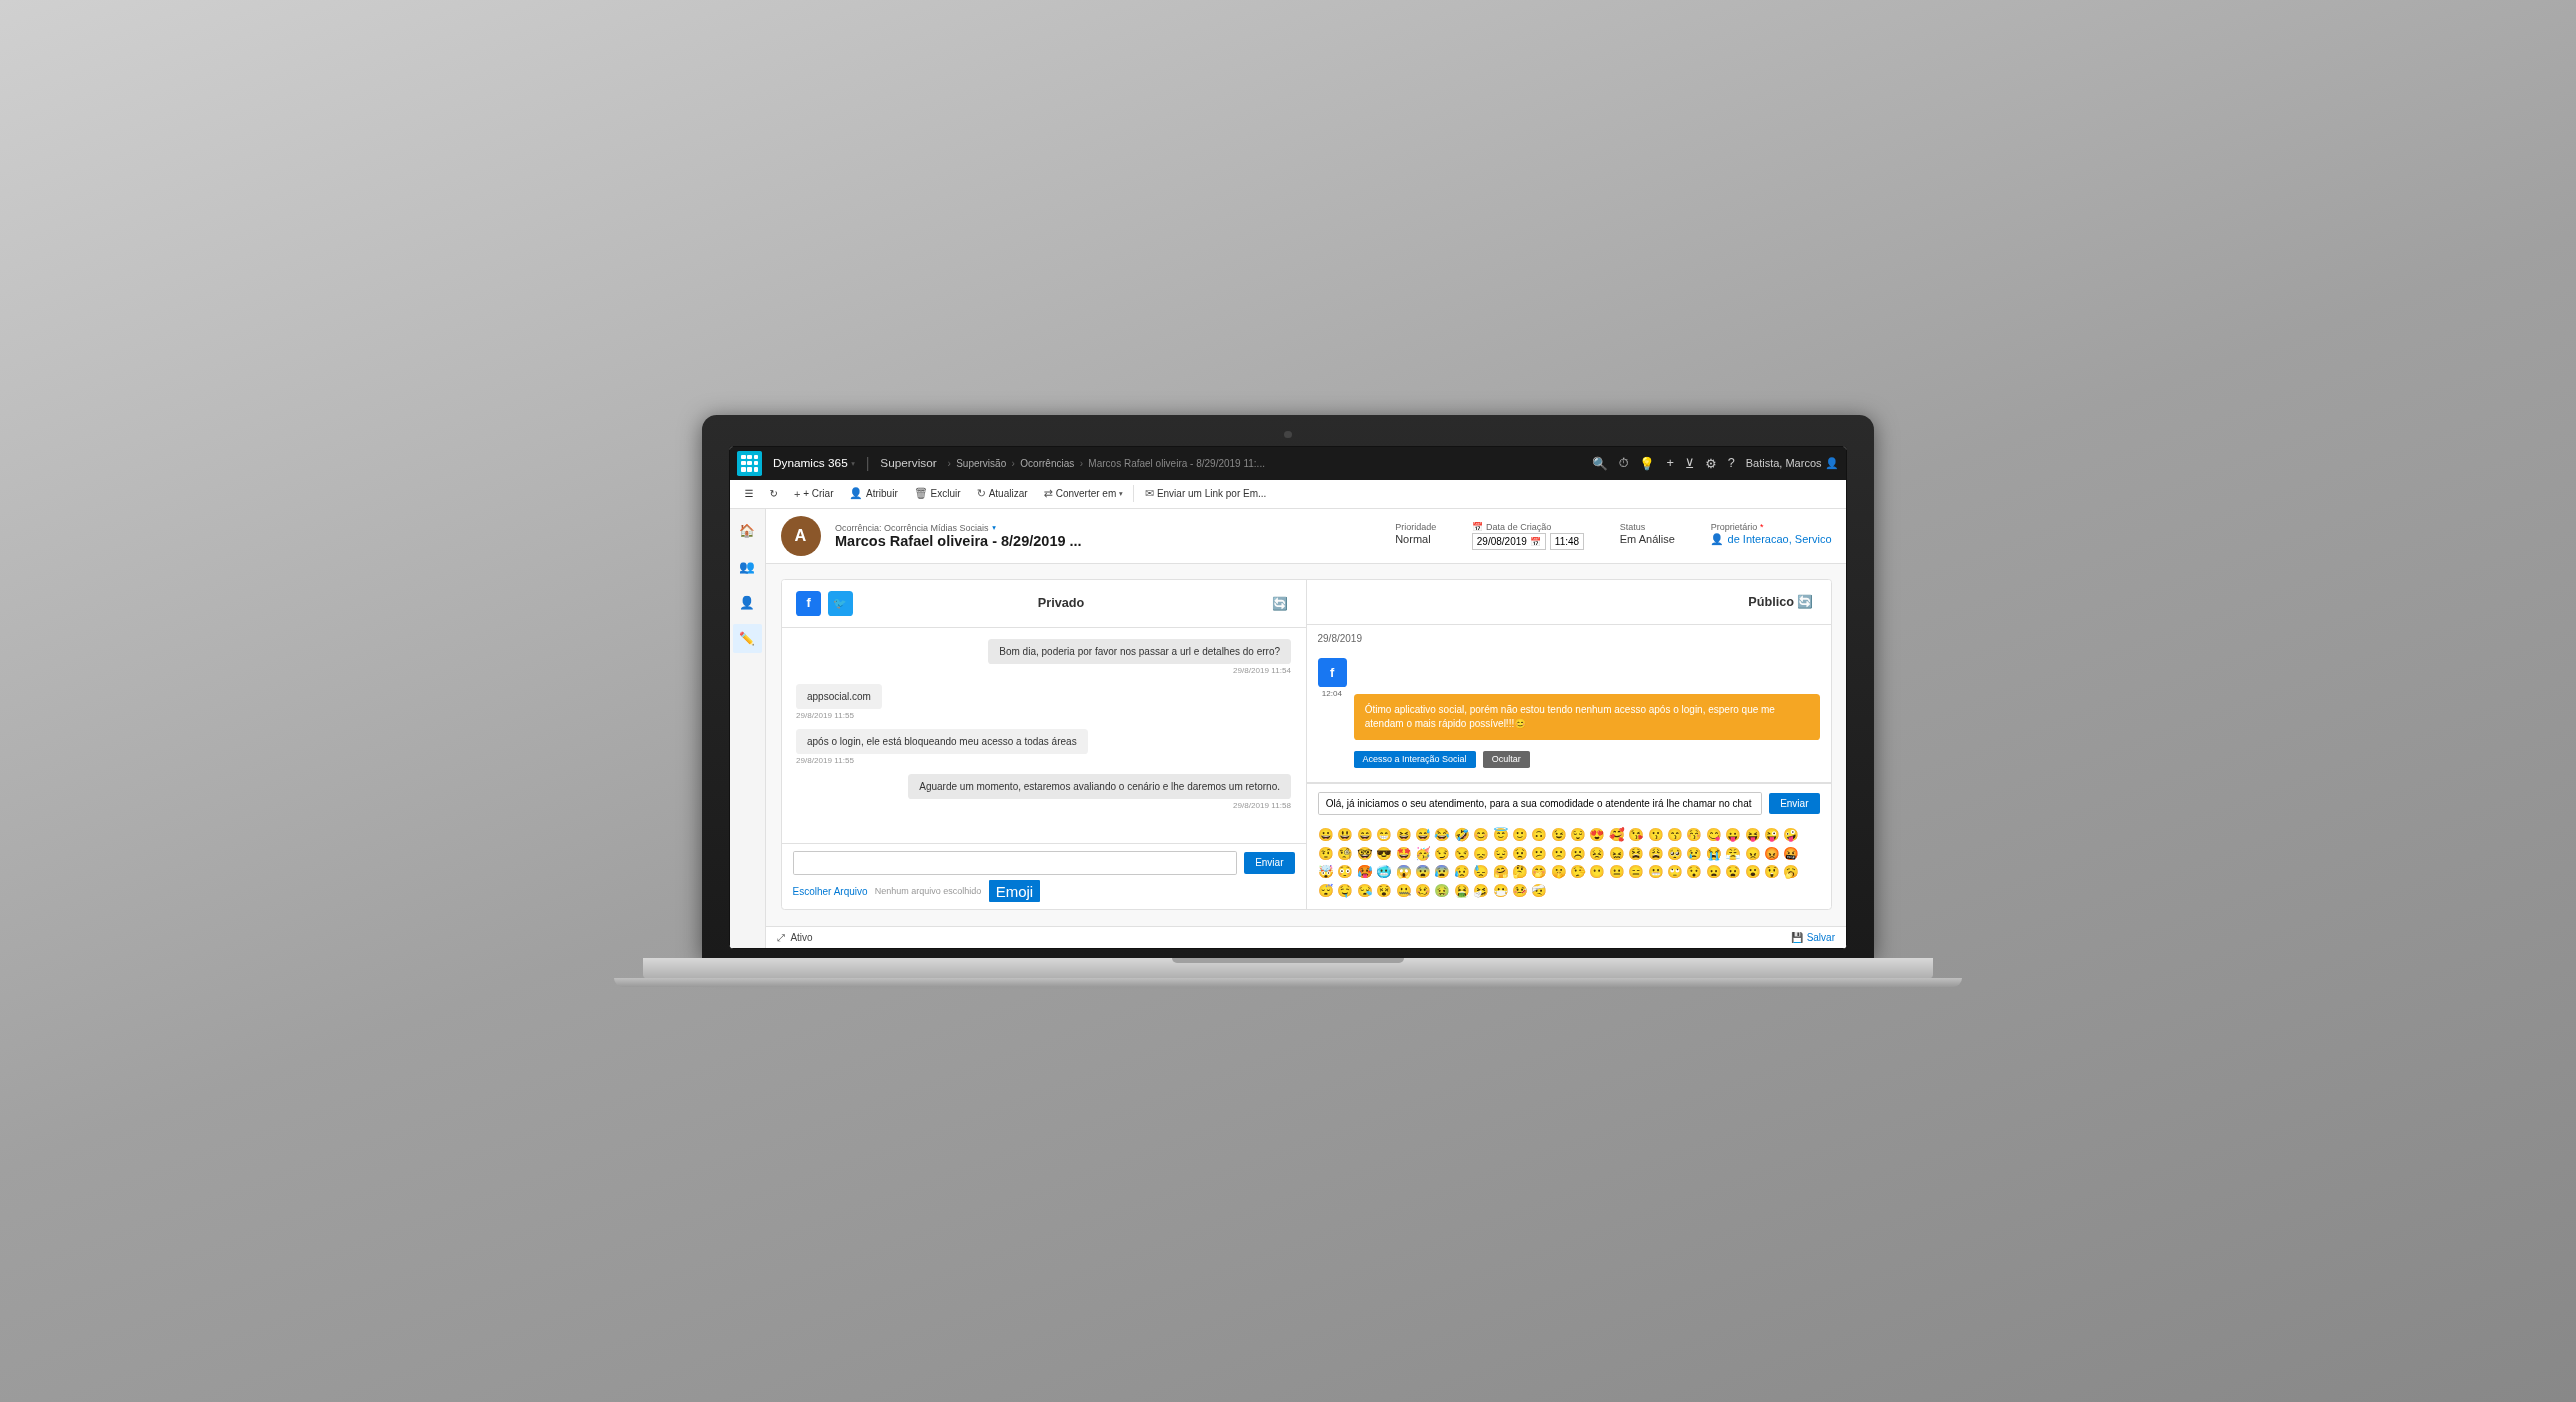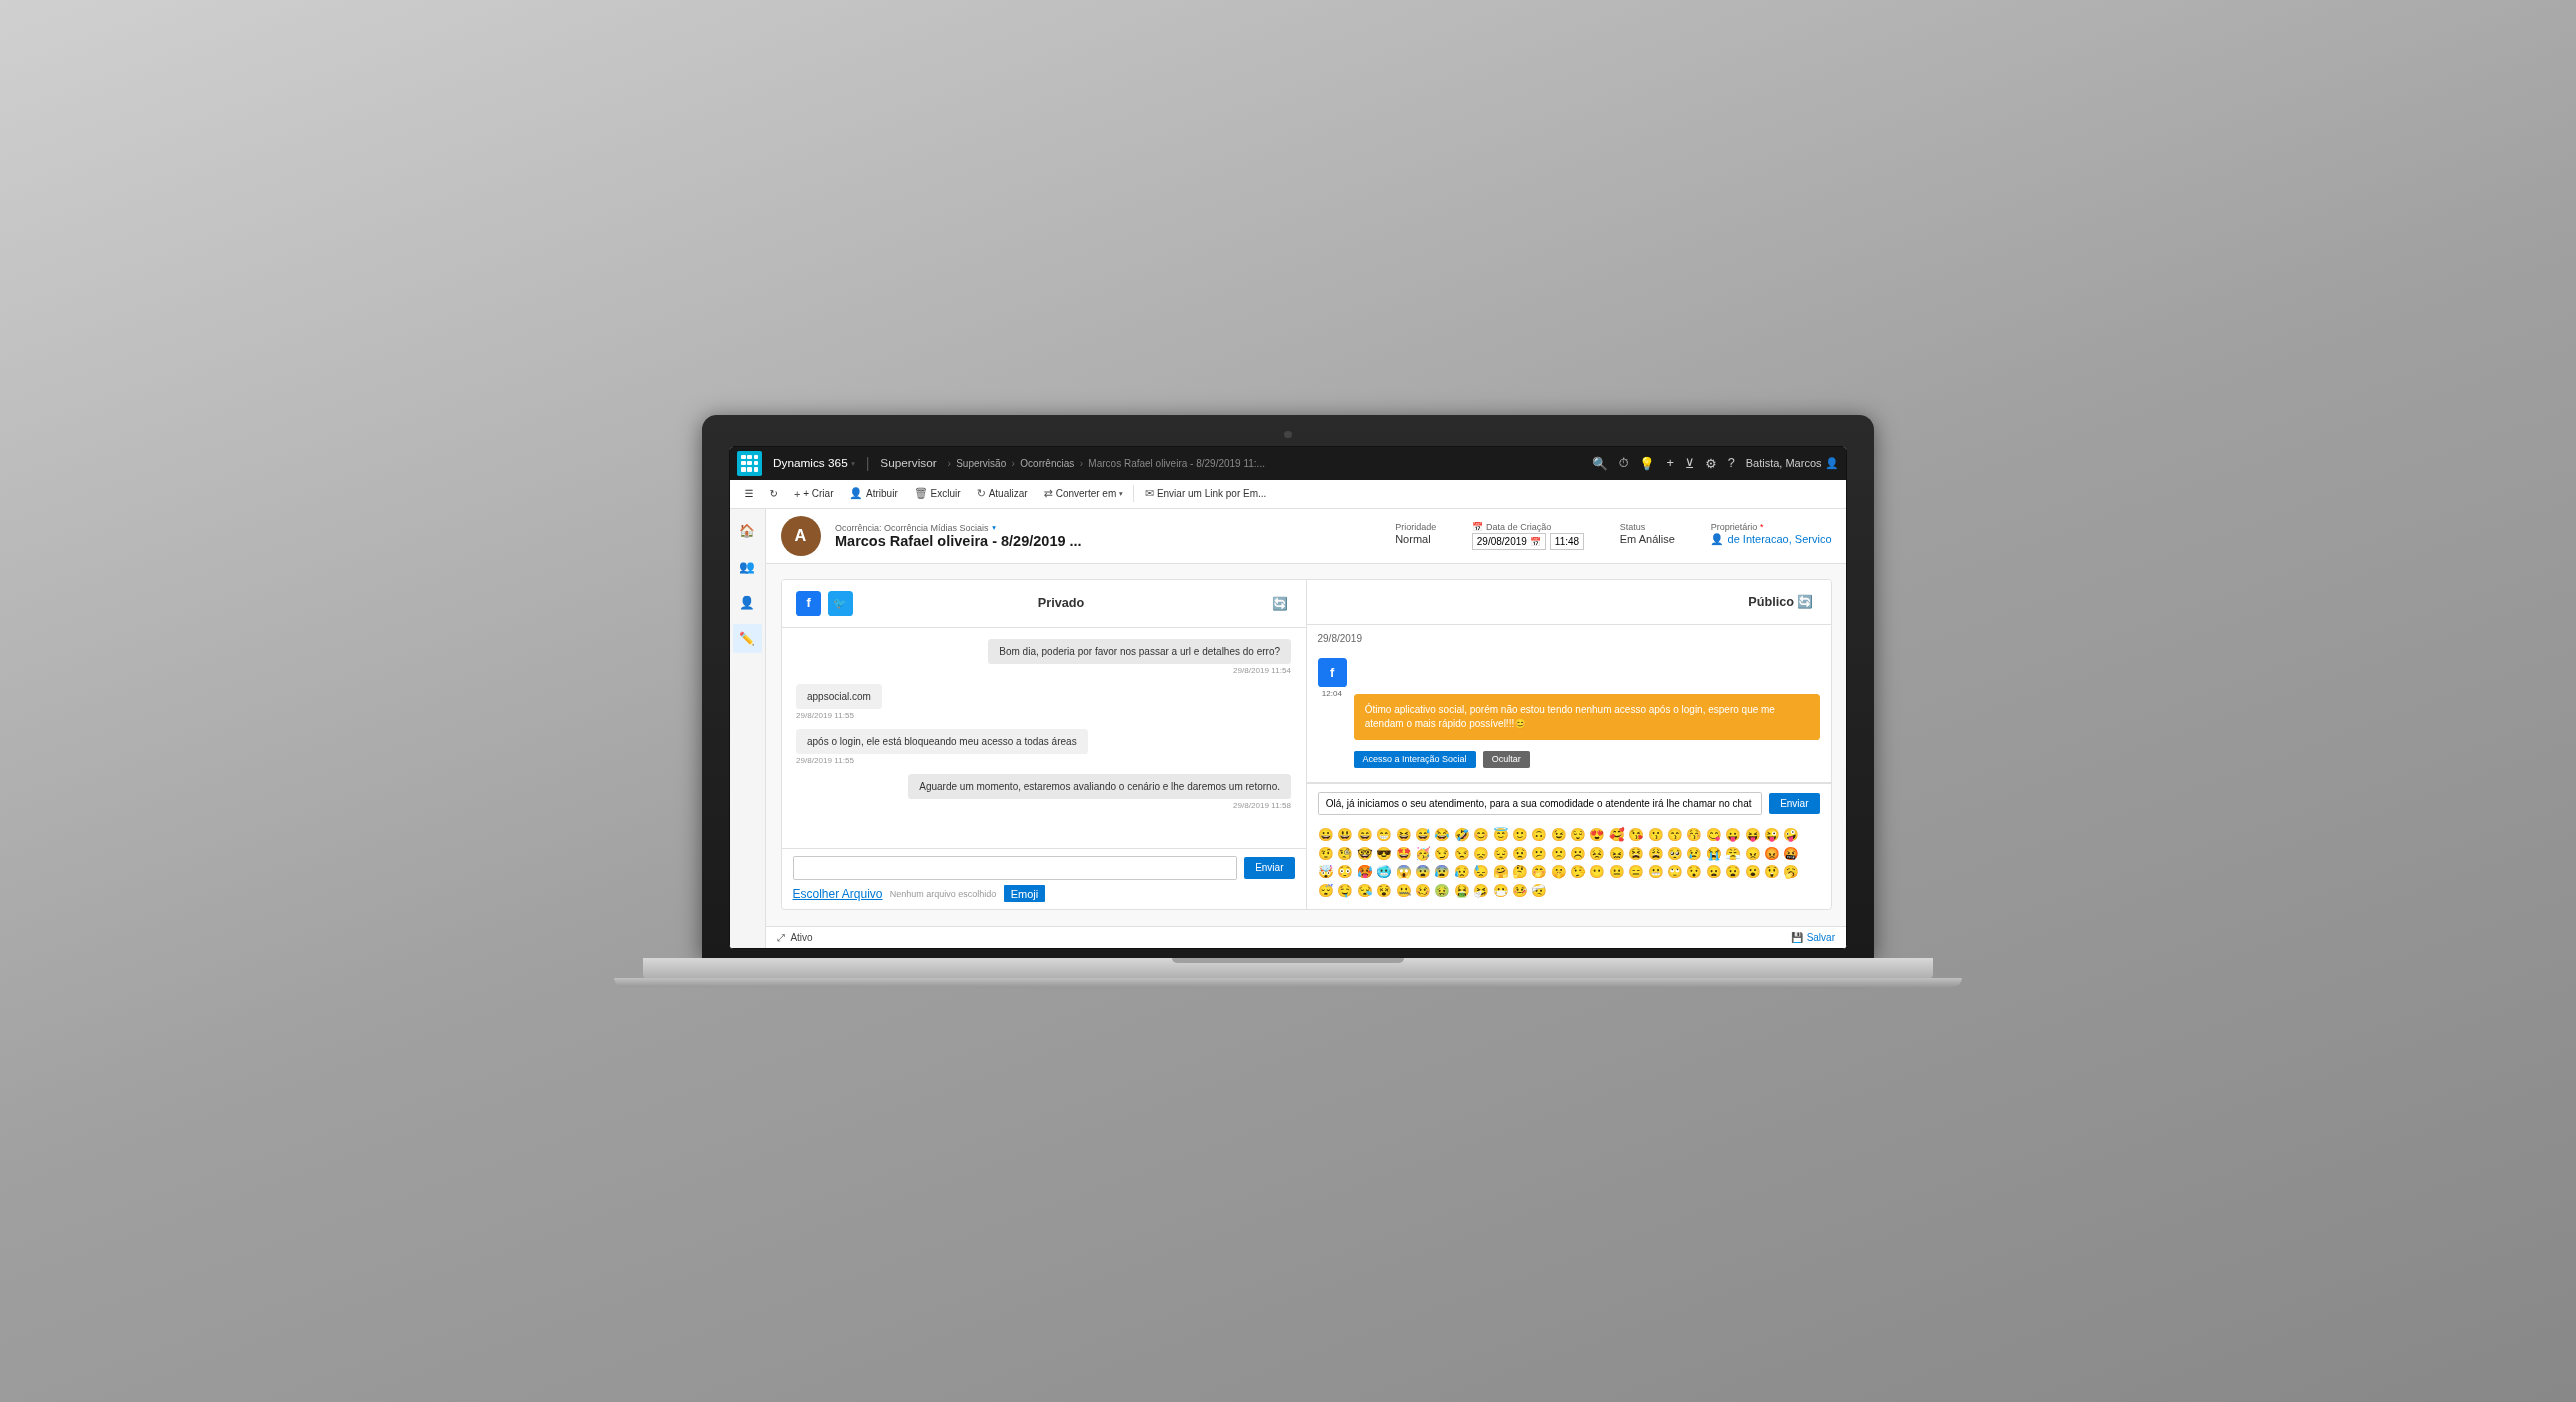--- a/index.html
+++ b/index.html
@@ -480,37 +480,36 @@
       border-radius: 2px;
     }
 
     .file-row {
       display: flex;
       align-items: center;
       gap: 7.2px;
     }
 
     .file-btn {
-      font-size: 12px;
+      font-size: 10px;
       color: #0078d4;
       cursor: pointer;
-      text-decoration: underline;
     }
 
     .file-none {
       font-size: 9px;
       color: #999;
     }
 
     .emoji-btn {
       background: #0078d4;
       color: white;
       border: none;
       padding: 2.7px 7.2px;
-      font-size: 11px;
+      font-size: 15px;
       cursor: pointer;
       border-radius: 1px;
     }
 
     
     .public-msg {
       display: flex;
       gap: 7.2px;
       align-items: flex-start;
       padding: 7.2px 11px;

